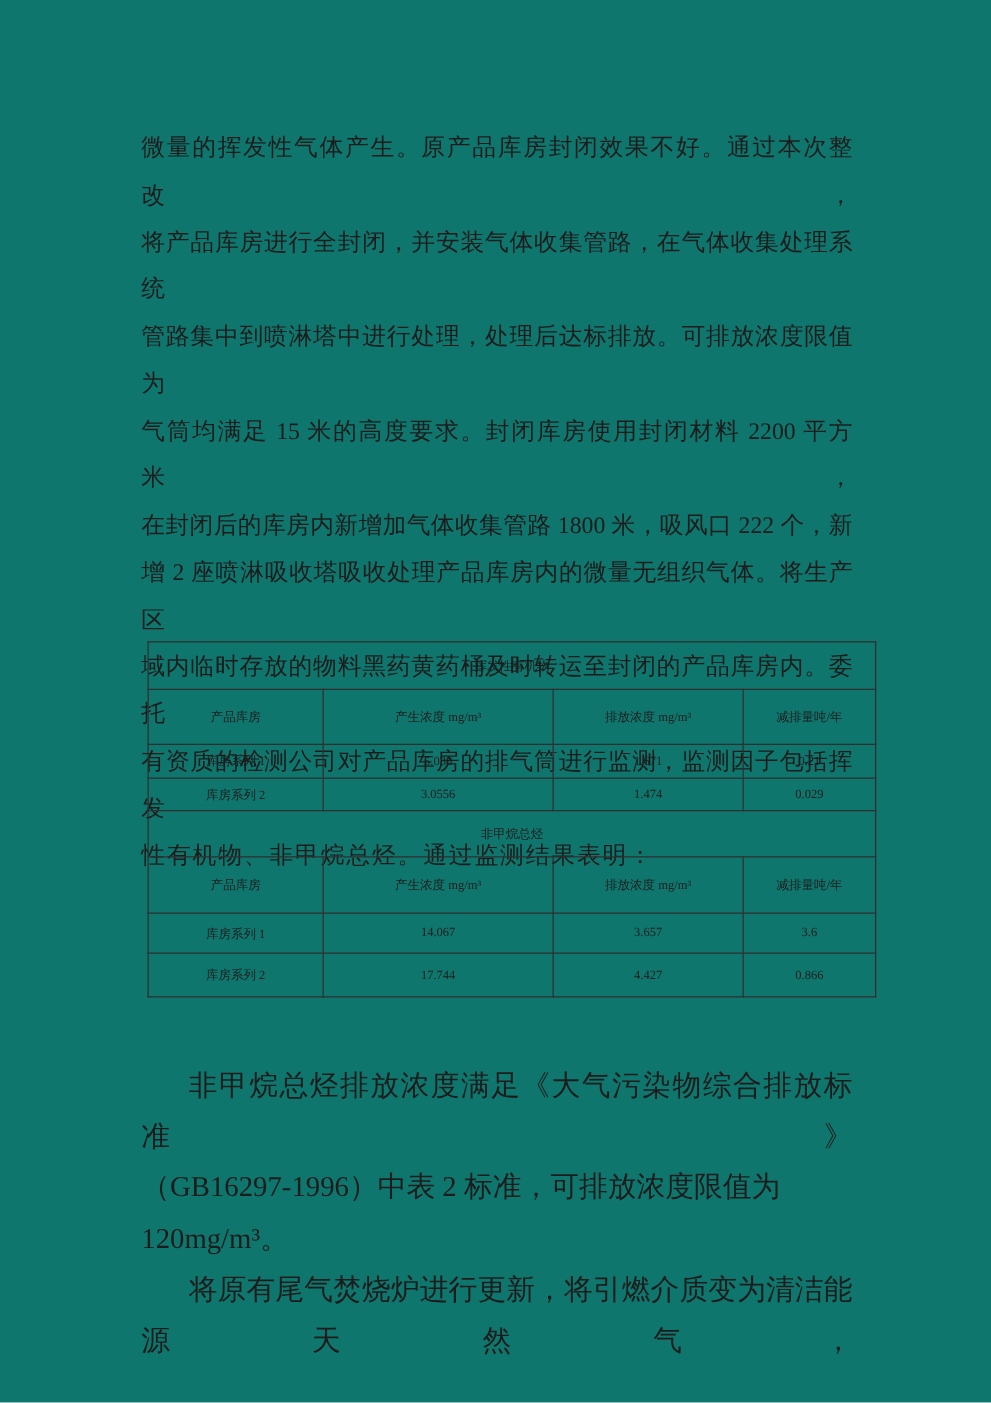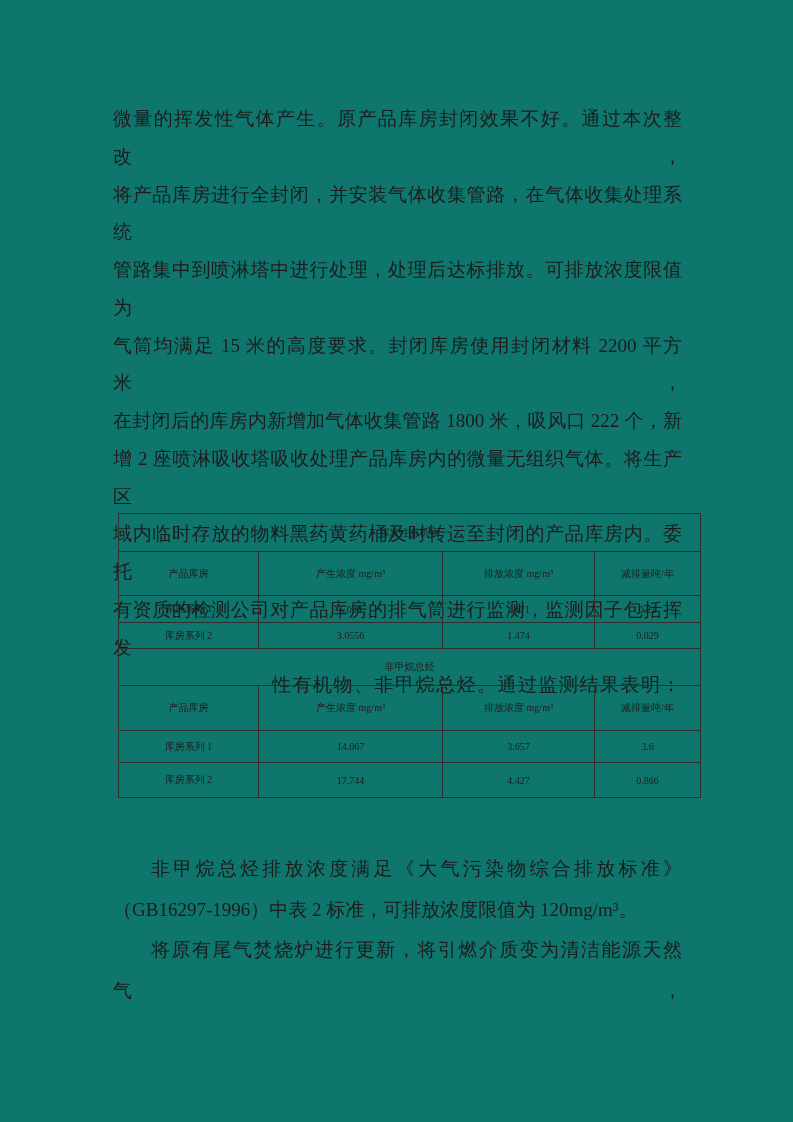--- a/index.html
+++ b/index.html
@@ -28,21 +28,20 @@
   .tline {
     white-space: nowrap;
   }
   .tline.jl {
     white-space: normal;
     text-align: justify;
     text-align-last: justify;
   }
   .tline.ls {
     letter-spacing: 1.5px;
-    text-align: right;
   }
   
   .mtable {
     position: absolute;
     left: 118px;
     top: 513px;
     width: 582px;
     border-collapse: collapse;
     table-layout: fixed;
     font-size: 10px;
@@ -54,21 +53,21 @@
     vertical-align: middle;
     padding: 0;
     overflow: hidden;
   }
   
   .para-bottom {
     position: absolute;
     left: 113px;
     top: 849px;
     width: 569px;
-    font-size: 19px;
+    font-size: 23px;
     line-height: 40.7px;
   }
   .bline.indent {
     text-indent: 38px;
   }
   .bline.jl {
     text-align: justify;
     text-align-last: justify;
   }
 </style>

